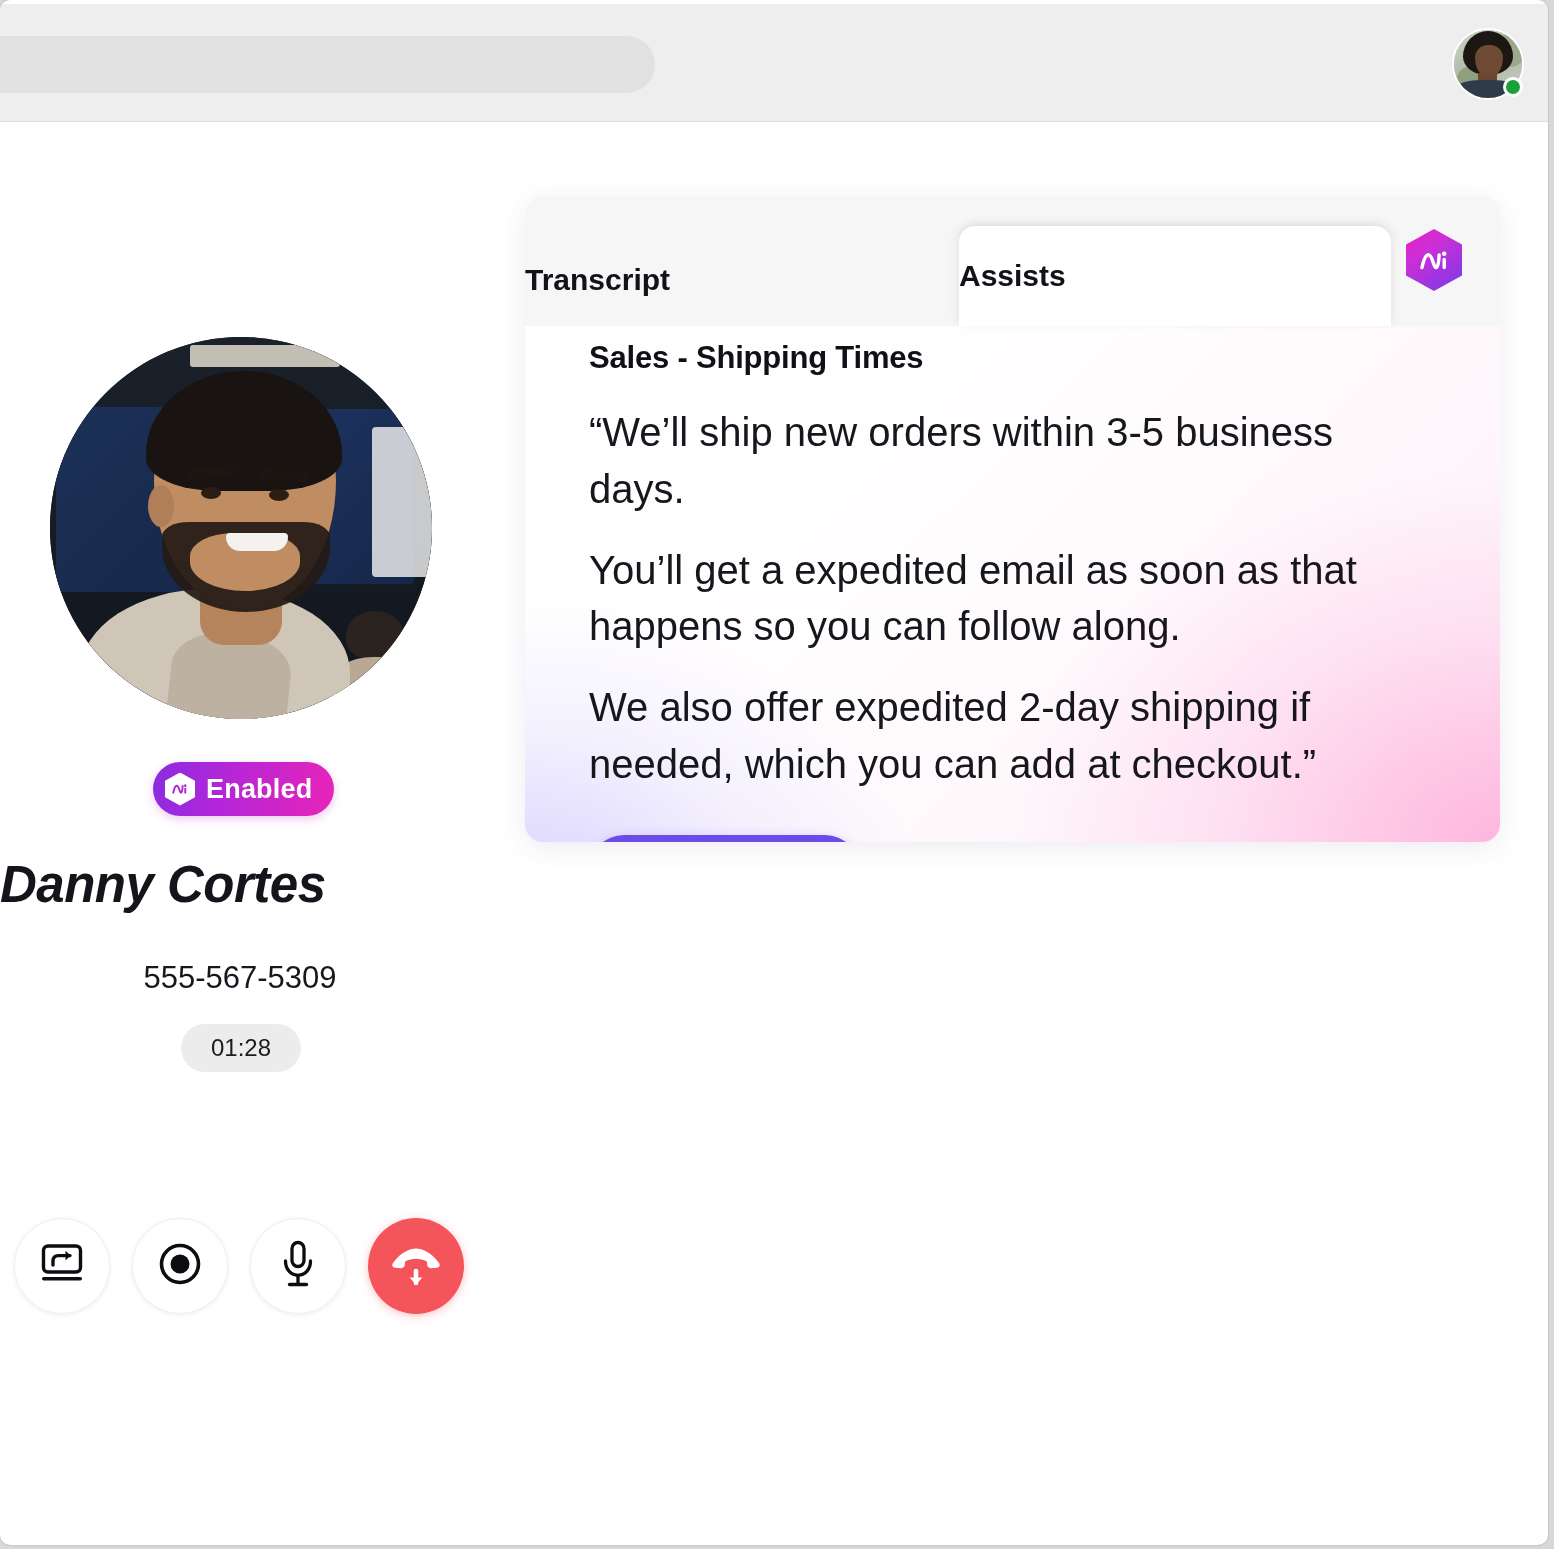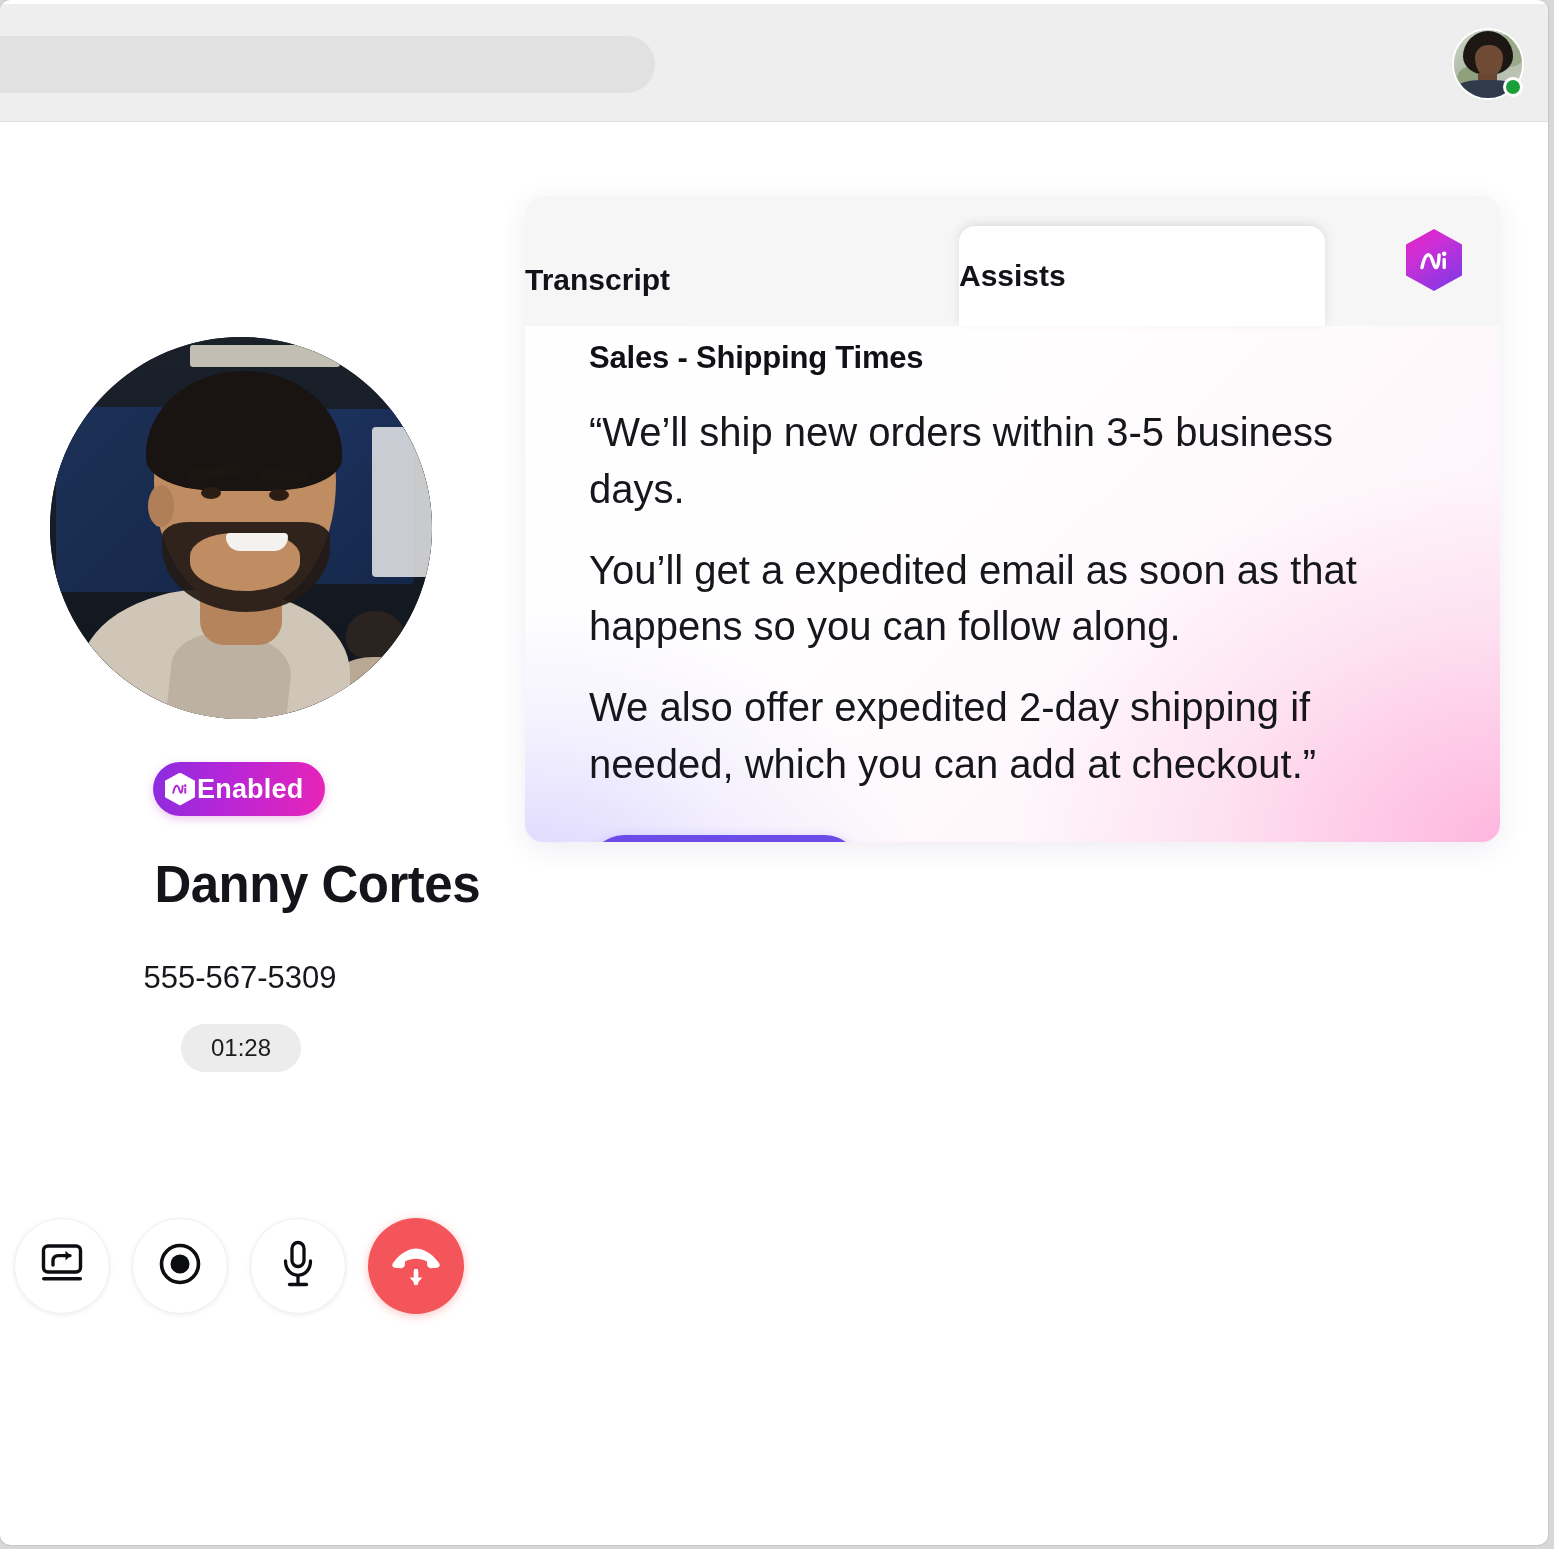--- a/index.html
+++ b/index.html
@@ -243,46 +243,47 @@
 
   .enabled-badge {
     position: absolute;
     left: 153px; top: 640px;
     height: 54px;
     padding: 0 22px 0 12px;
     border-radius: 27px;
     background: linear-gradient(100deg, #8b2ce0 0%, #b426d8 40%, #e924b7 100%);
     display: flex;
     align-items: center;
-    gap: 2px;
+    gap: 11px;
     box-shadow: 0 3px 10px rgba(180,40,190,0.25);
   }
   .hex-white {
     width: 30px; height: 33px;
     background: #ffffff;
     clip-path: polygon(50% 0%, 100% 25%, 100% 75%, 50% 100%, 0% 75%, 0% 25%);
     display: flex; align-items: center; justify-content: center;
   }
   .hex-white svg { display: block; }
   .enabled-badge .label {
     color: #ffffff;
     font-size: 27px;
     font-weight: 700;
     letter-spacing: .2px;
   }
 
   .caller-name {
     position: absolute;
     left: 0; top: 733px;
     width: 480px;
-    text-align: right;
+    text-align: left;
     font-size: 51px;
     font-weight: 700;
     color: #13151a;
     letter-spacing: -0.5px;
+    font-style: italic;
   }
   .caller-phone {
     position: absolute;
     left: 0; top: 810px;
     width: 480px;
     text-align: center;
     font-size: 31px;
     color: #16181d;
     margin-top: 28px;
   }
@@ -352,21 +353,21 @@
     color: #111318;
     cursor: pointer;
   }
   .tab.inactive {
     left: 0;
     width: 428px;
     color: #111318;
   }
   .tab.active {
     left: 434px;
-    width: 366px;
+    width: 432px;
     height: 100px;
     background: #ffffff;
     border-radius: 16px 16px 0 0;
     box-shadow: -3px -3px 10px rgba(0,0,0,0.05), 3px -3px 10px rgba(0,0,0,0.05);
   }
   .brand-hex {
     position: absolute;
     right: 38px; top: 33px;
     width: 56px; height: 62px;
     clip-path: polygon(50% 0%, 100% 25%, 100% 75%, 50% 100%, 0% 75%, 0% 25%);

